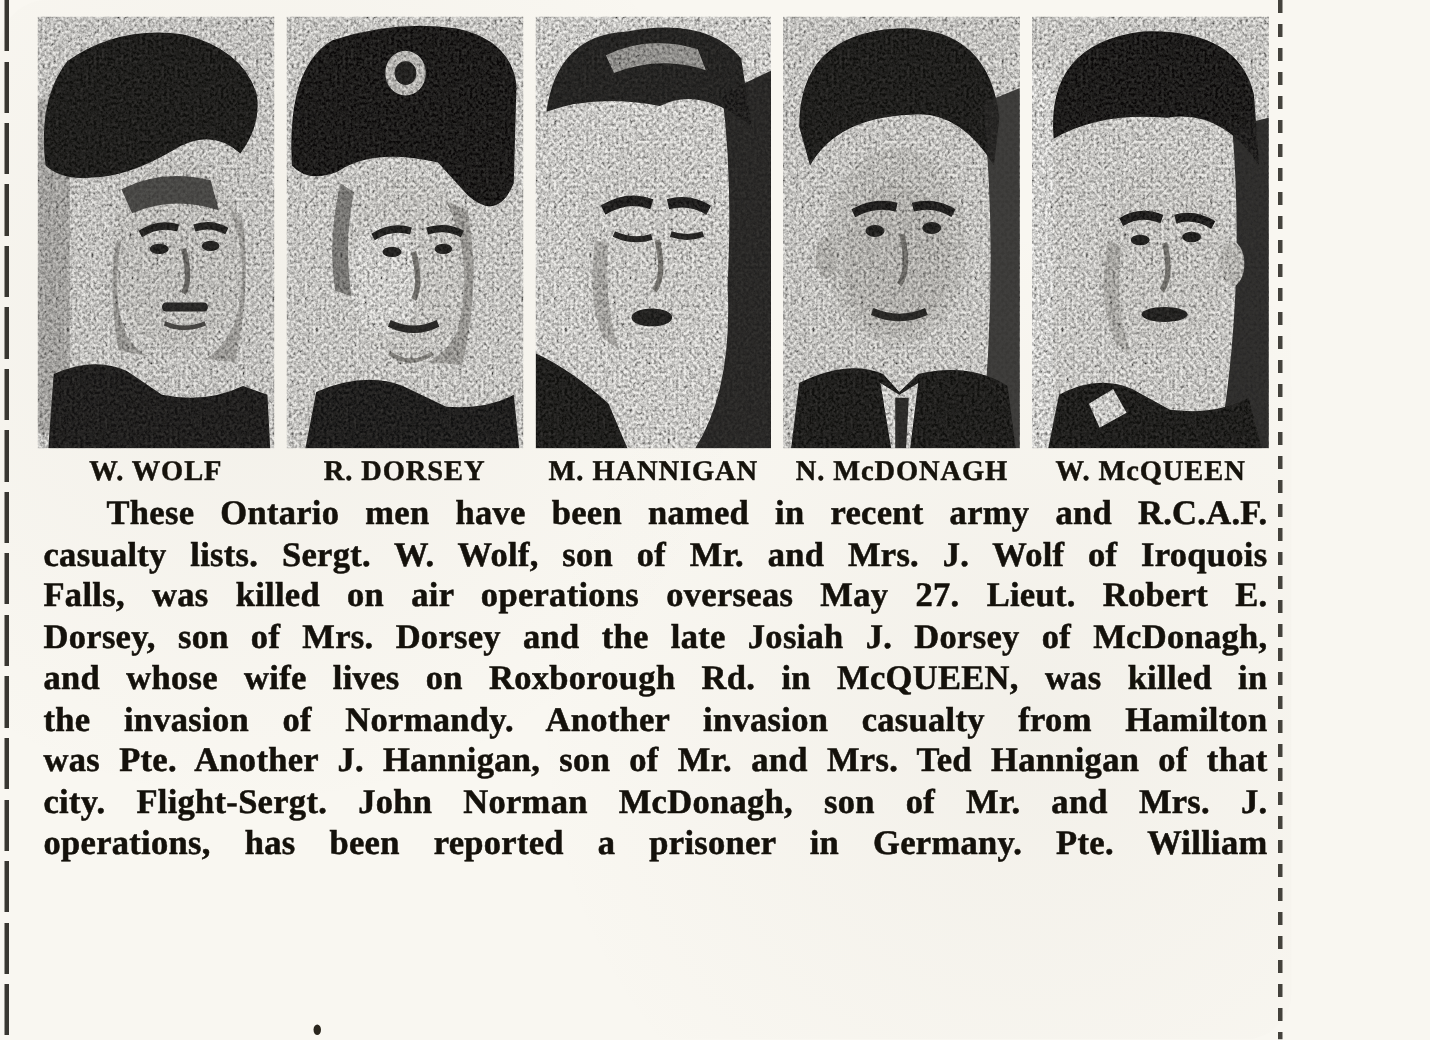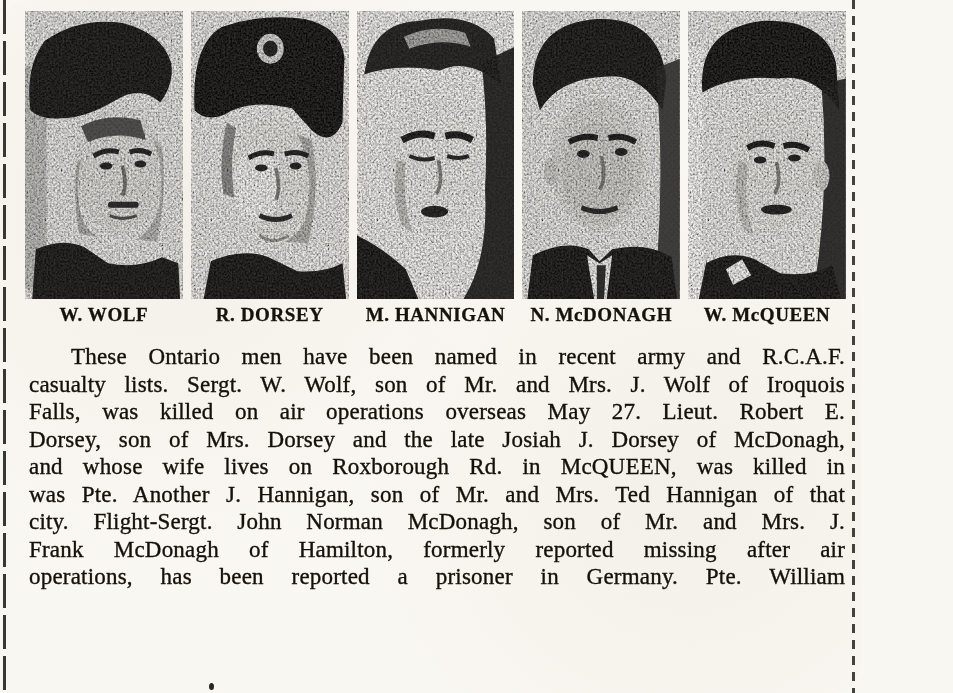--- a/index.html
+++ b/index.html
@@ -50,21 +50,22 @@
   }
   .cap {
     flex: 1; text-align: center;
     font-weight: 700; font-size: 19px; line-height: 22px;
     letter-spacing: 0.6px;
     color: #16130c;
     font-family: "Liberation Serif", serif;
     -webkit-text-stroke: 0.3px #16130c;
   }
   .article {
-    margin: 15px 16px 0 29px;
+    margin: 0 16px 0 29px;
+    font-weight: bold;
   }
   .jline {
     font-size: 23px;
     line-height: 27.5px;
     text-align: justify;
     text-align-last: justify;
     word-spacing: 1.5px;
     letter-spacing: 0.2px;
     white-space: nowrap;
     -webkit-text-stroke: 0.35px #14110b;
@@ -227,20 +228,20 @@
     <div class="cap">N. McDONAGH</div>
     <div class="cap">W. McQUEEN</div>
   </div>
 
   <div class="article">
     <div class="jline first">These Ontario men have been named in recent army and R.C.A.F.</div>
     <div class="jline">casualty lists. Sergt. W. Wolf, son of Mr. and Mrs. J. Wolf of Iroquois</div>
     <div class="jline">Falls, was killed on air operations overseas May 27.  Lieut. Robert E.</div>
     <div class="jline">Dorsey, son of Mrs. Dorsey and the late Josiah J. Dorsey of McDonagh,</div>
     <div class="jline">and whose wife lives on Roxborough Rd. in McQUEEN, was killed in</div>
+    <div class="jline">the invasion of Normandy.  Another invasion casualty from Hamilton</div>
     <div class="jline">was Pte. Another J. Hannigan, son of Mr. and Mrs. Ted Hannigan of that</div>
     <div class="jline">city.  Flight-Sergt. John Norman McDonagh, son of Mr. and Mrs. J.</div>
-    <div class="jline">Frank McDonagh of Hamilton, formerly reported missing after air</div>
     <div class="jline">operations, has been reported a prisoner in Germany.  Pte. William</div>
   </div>
 
   <div class="bottom-mark"></div>
 </div>
 
 </body></html>

